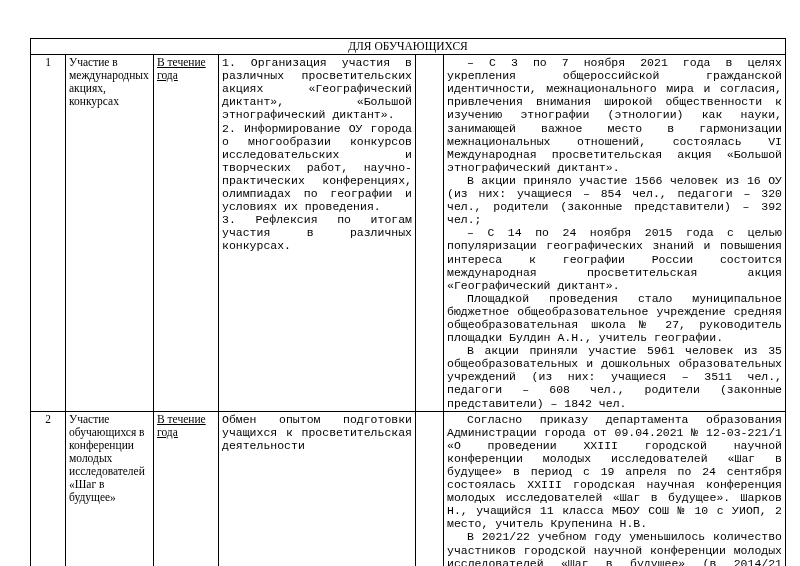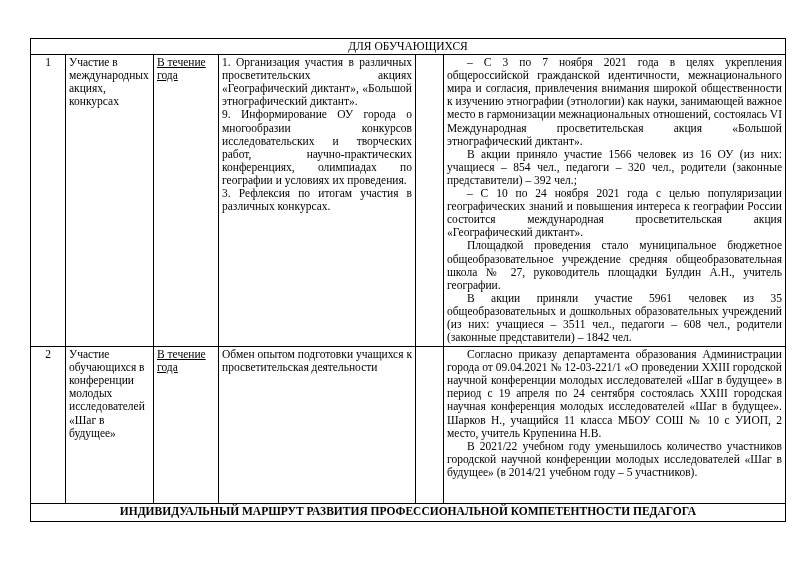--- a/index.html
+++ b/index.html
@@ -58,20 +58,21 @@
     text-align: left;
     margin-left: 16px;
   }
   td.cell-timing {
     text-align: left;
     text-decoration: underline;
   }
   td.cell-content .p,
   td.cell-result .p {
     text-align: justify;
+    font-family: Liberation Mono, monospace;
   }
   td.cell-result .p {
     text-indent: 20px;
   }
   td.cell-content { padding: 1px 4px; }
   td.cell-result  { padding: 1px 5px; }
 </style>
 </head>
 <body>
 
@@ -90,28 +91,28 @@
         <tr class="r-section">
       <td class="cell-section" colspan="6">ДЛЯ ОБУЧАЮЩИХСЯ</td>
     </tr>
 
     <tr class="r-row1">
       <td class="cell-num">1</td>
       <td class="cell-activity">Участие в международных акциях, конкурсах</td>
       <td class="cell-timing">В течение года</td>
       <td class="cell-content">
         <div class="p">1. Организация участия в различных просветительских акциях «Географический диктант», «Большой этнографический диктант».</div>
-        <div class="p">9. Информирование ОУ города о многообразии конкурсов исследовательских и творческих работ, научно-практических конференциях, олимпиадах по географии и условиях их проведения.</div>
+        <div class="p">2. Информирование ОУ города о многообразии конкурсов исследовательских и творческих работ, научно-практических конференциях, олимпиадах по географии и условиях их проведения.</div>
         <div class="p">3. Рефлексия по итогам участия в различных конкурсах.</div>
       </td>
       <td class="cell-empty"></td>
       <td class="cell-result">
         <div class="p">– С 3 по 7 ноября 2021 года в целях укрепления общероссийской гражданской идентичности, межнационального мира и согласия, привлечения внимания широкой общественности к изучению этнографии (этнологии) как науки, занимающей важное место в гармонизации межнациональных отношений, состоялась VI Международная просветительская акция «Большой этнографический диктант».</div>
         <div class="p">В акции приняло участие 1566 человек из 16 ОУ (из них: учащиеся – 854 чел., педагоги – 320 чел., родители (законные представители) – 392 чел.;</div>
-        <div class="p">– С 10 по 24 ноября 2021 года с целью популяризации географических знаний и повышения интереса к географии России состоится международная просветительская акция «Географический диктант».</div>
+        <div class="p">– С 14 по 24 ноября 2015 года с целью популяризации географических знаний и повышения интереса к географии России состоится международная просветительская акция «Географический диктант».</div>
         <div class="p">Площадкой проведения стало муниципальное бюджетное общеобразовательное учреждение средняя общеобразовательная школа № 27, руководитель площадки Булдин А.Н., учитель географии.</div>
         <div class="p">В акции приняли участие 5961 человек из 35 общеобразовательных и дошкольных образовательных учреждений (из них: учащиеся – 3511 чел., педагоги – 608 чел., родители (законные представители) – 1842 чел.</div>
       </td>
     </tr>
 
     <tr class="r-row2">
       <td class="cell-num">2</td>
       <td class="cell-activity">Участие обучающихся в конференции молодых исследователей «Шаг в будущее»</td>
       <td class="cell-timing">В течение года</td>
       <td class="cell-content">

